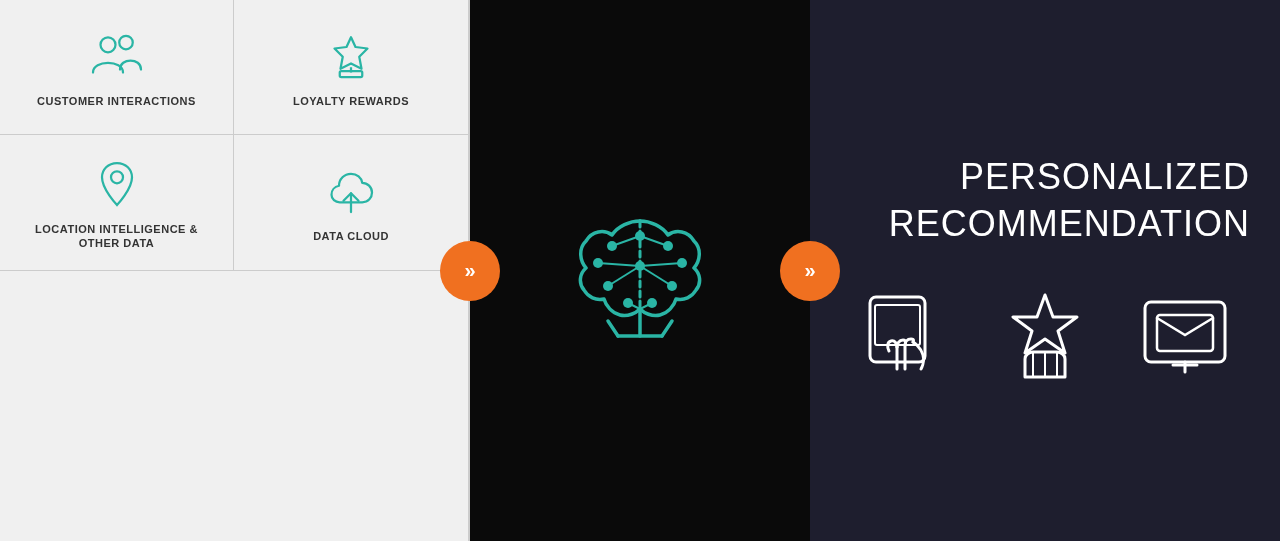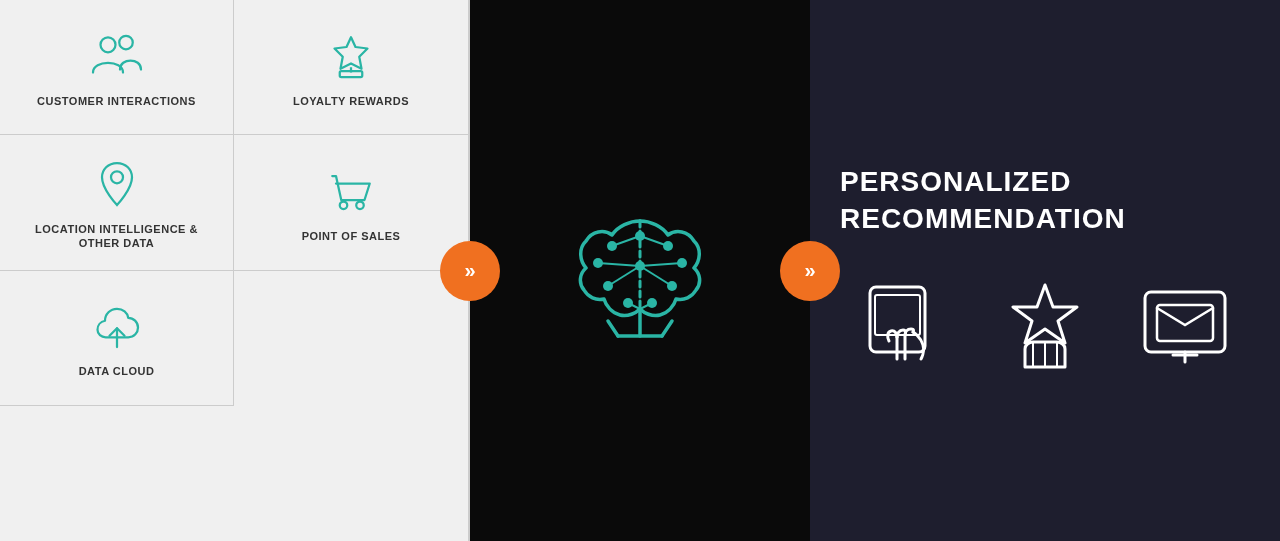--- a/index.html
+++ b/index.html
@@ -119,23 +119,23 @@
       background: #1e1e2e;
       display: flex;
       flex-direction: column;
       align-items: center;
       justify-content: center;
       padding: 30px;
     }
 
     .recommendation-title {
       color: white;
-      font-size: 28px;
-      font-weight: 700;
-      text-align: left;
+      font-size: 36px;
+      font-weight: 400;
+      text-align: right;
       text-transform: uppercase;
       letter-spacing: 1px;
       margin-bottom: 40px;
       line-height: 1.3;
     }
 
     .recommendation-icons {
       display: flex;
       gap: 40px;
       align-items: center;
@@ -175,28 +175,20 @@
 
   <div class="grid-cell">
     <svg class="cell-icon" viewBox="0 0 80 80" fill="none" xmlns="http://www.w3.org/2000/svg">
       <path d="M40 12 C28 12 20 21 20 31 C20 47 40 68 40 68 C40 68 60 47 60 31 C60 21 52 12 40 12Z" stroke="#2ab5a5" stroke-width="3" fill="none"></path>
       <circle cx="40" cy="31" r="8" stroke="#2ab5a5" stroke-width="3" fill="none"></circle>
     </svg>
     <span class="cell-label">LOCATION INTELLIGENCE
 &amp; OTHER DATA</span>
   </div>
 
-  <div class="grid-cell">
-    <svg class="cell-icon" viewBox="0 0 80 80" fill="none" xmlns="http://www.w3.org/2000/svg">
-      <path d="M15 20 L20 20 L27 52 L58 52 L65 30 L20 30" stroke="#2ab5a5" stroke-width="3" fill="none" stroke-linecap="round" stroke-linejoin="round"></path>
-      <circle cx="30" cy="59" r="5" stroke="#2ab5a5" stroke-width="3" fill="none"></circle>
-      <circle cx="52" cy="59" r="5" stroke="#2ab5a5" stroke-width="3" fill="none"></circle>
-    </svg>
-    <span class="cell-label">POINT OF SALES</span>
-  </div>
 
   <div class="grid-cell">
     <svg class="cell-icon" viewBox="0 0 80 80" fill="none" xmlns="http://www.w3.org/2000/svg">
       <path d="M55 55 C63 55 68 49 68 42 C68 35 62 29 55 29 C54 22 48 17 40 17 C31 17 24 24 24 33 C18 34 14 39 14 45 C14 51 19 55 25 55 Z" stroke="#2ab5a5" stroke-width="3" fill="none" stroke-linejoin="round"></path>
       <line x1="40" y1="43" x2="40" y2="68" stroke="#2ab5a5" stroke-width="3" stroke-linecap="round"></line>
       <polyline points="30,53 40,43 50,53" stroke="#2ab5a5" stroke-width="3" fill="none" stroke-linecap="round" stroke-linejoin="round"></polyline>
     </svg>
     <span class="cell-label">DATA CLOUD</span>
   </div>
 

